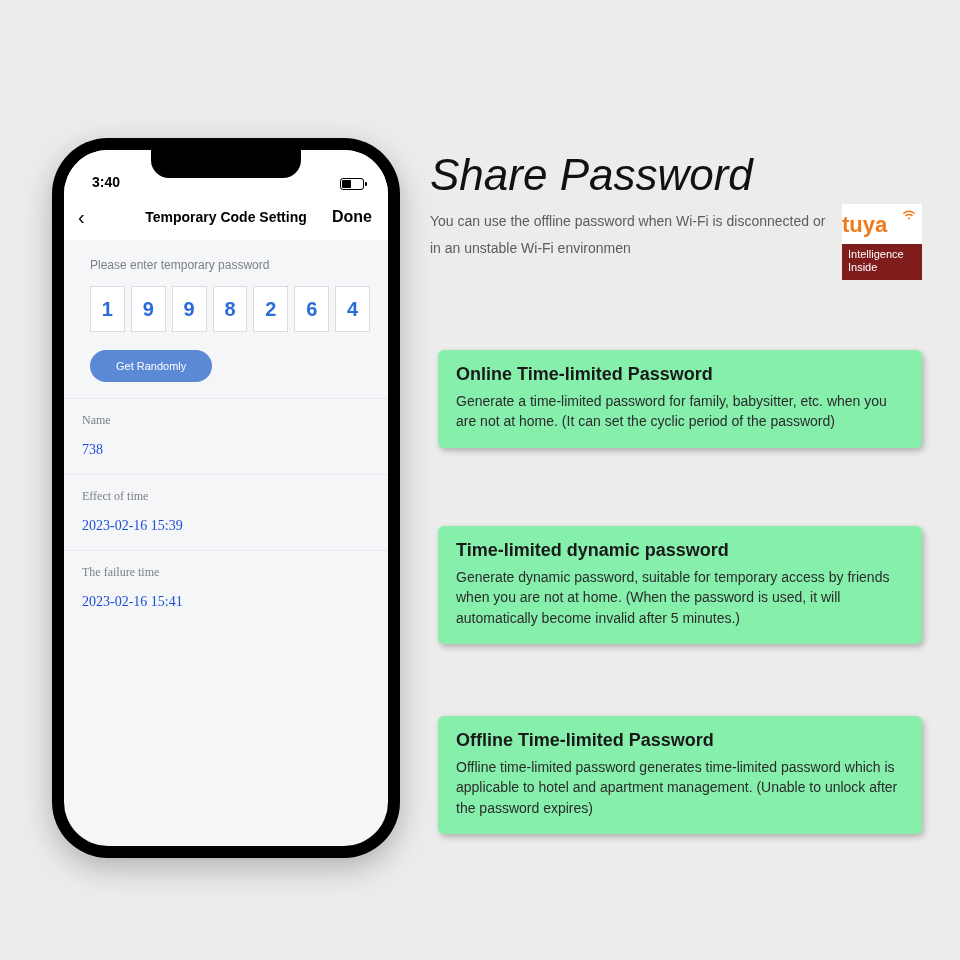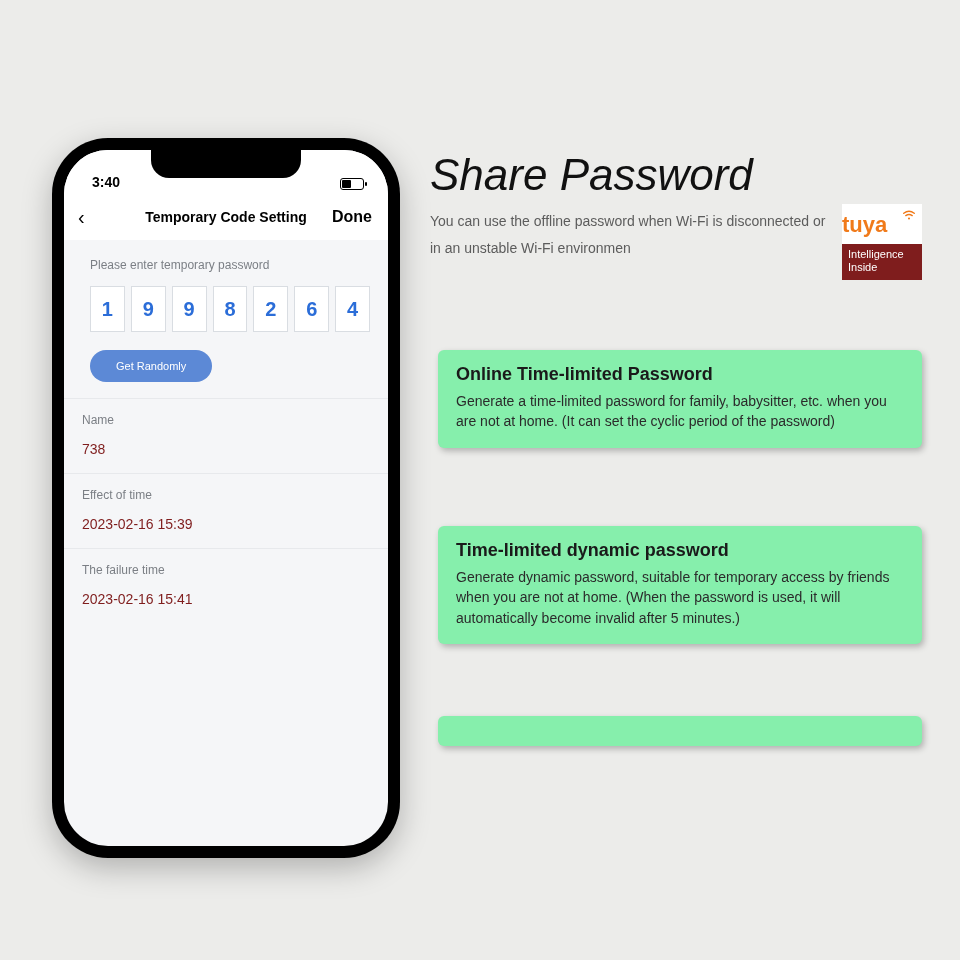--- a/index.html
+++ b/index.html
@@ -107,27 +107,27 @@
   }
   .getrand {
     display: inline-block;
     background: #5c89d6;
     color: #fff;
     font-size: 11px;
     padding: 10px 26px;
     border-radius: 16px;
   }
 
-  .list { background: transparent; }
+  .list { background: transparent; font-family: Liberation Serif, serif; }
   .row {
     padding: 14px 18px 16px;
     border-top: 1px solid #e7e9ec;
   }
   .row .lbl { font-size: 12px; color: #7b7f85; margin-bottom: 14px; }
-  .row .val { font-size: 14px; color: #7f1d1d; }
+  .row .val { font-size: 14px; color: #1d4ed8; }
 
   
   .headline {
     position: absolute;
     left: 430px; top: 150px;
     font-size: 44px; font-weight: 500; color: #111; font-style: italic;
   }
   .subhead {
     position: absolute;
     left: 430px; top: 208px;
@@ -250,13 +250,15 @@
 
 <div class="card card1">
   <h3>Online Time-limited Password</h3>
   <p>Generate a time-limited password for family, babysitter, etc. when you are not at home.  (It can set the cyclic period of the password)</p>
 </div>
 <div class="card card2">
   <h3>Time-limited dynamic password</h3>
   <p>Generate dynamic password, suitable for temporary access by friends when you are not at home. (When the password is used, it will automatically become invalid after 5 minutes.)</p>
 </div>
 <div class="card card3">
+  <h3>Offline Time-limited Password</h3>
+  <p>Offline time-limited password generates time-limited password which is applicable to hotel and apartment management. (Unable to unlock after the password expires)</p>
 </div>
 
 </body></html>

